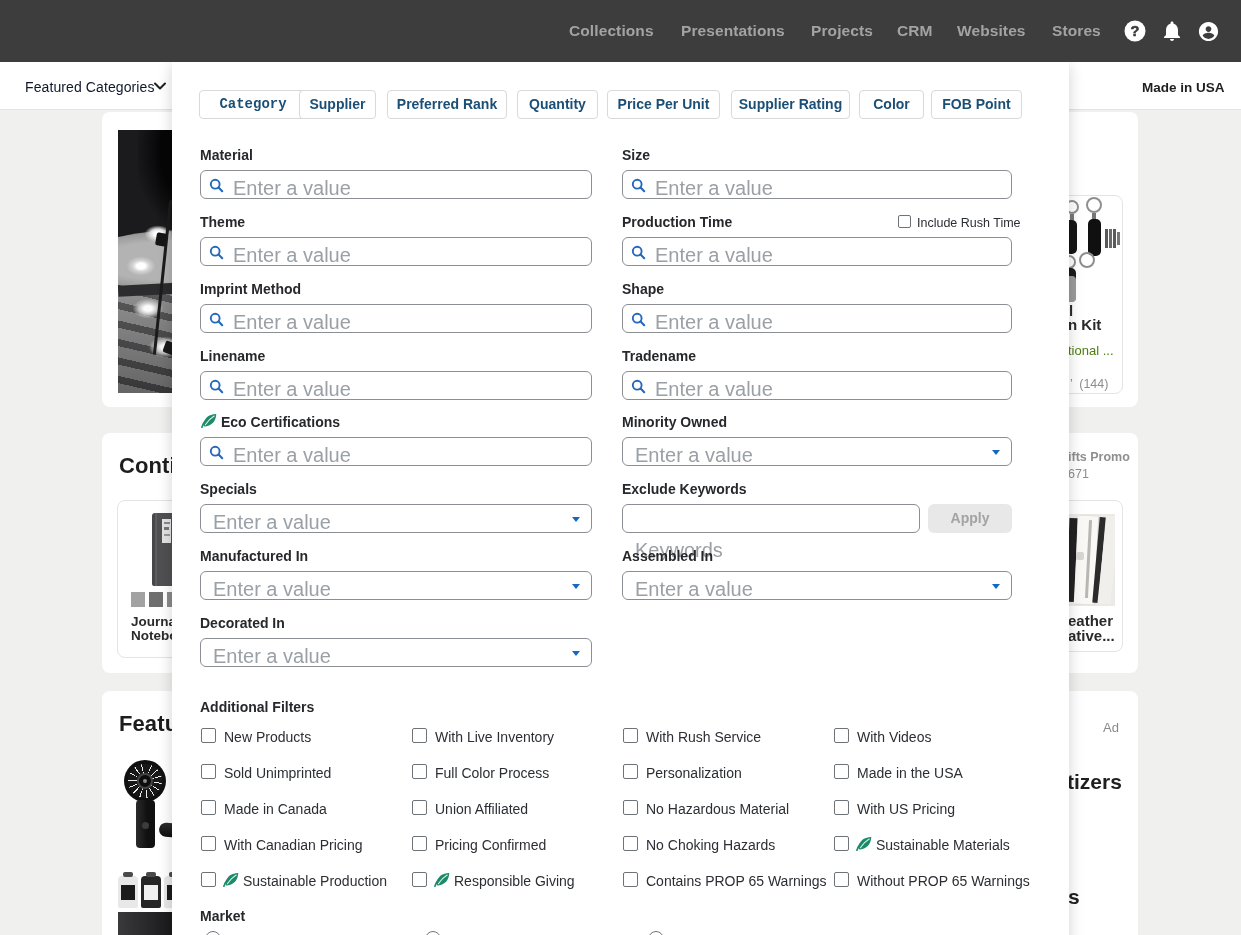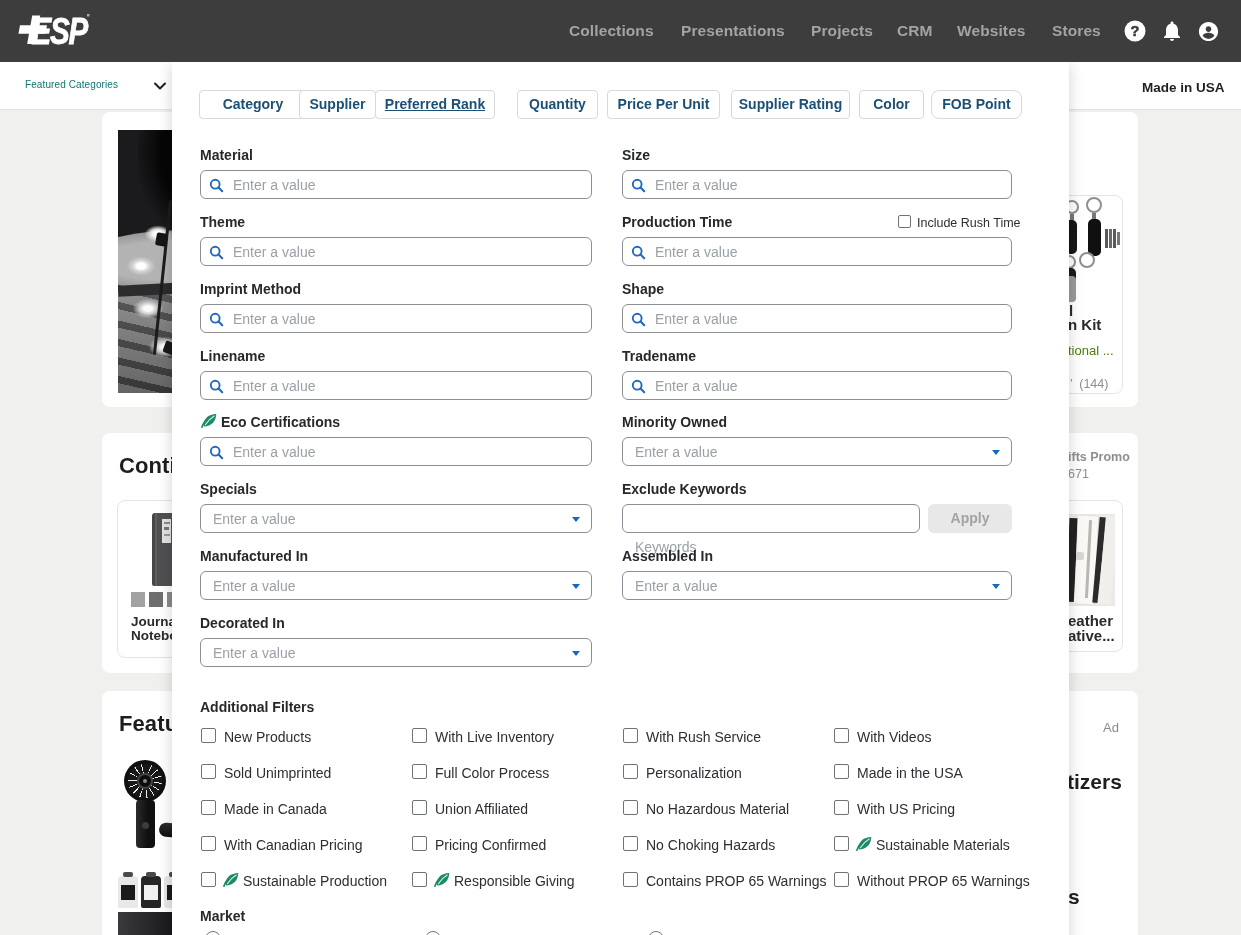--- a/index.html
+++ b/index.html
@@ -12,33 +12,33 @@
 #subbar { position:absolute; left:0; top:62px; width:1241px; height:48px; background:#fff; border-bottom:1px solid #e3e3e3; z-index:5; }
 .card { position:absolute; background:#fff; border-radius:8px; }
 .tile { position:absolute; background:#fff; border:1px solid #e4e4e4; border-radius:8px; }
 .h2 { position:absolute; font-size:22px; font-weight:700; color:#1d1d1d; letter-spacing:.1px; }
 #modal { position:absolute; left:172px; top:62px; width:897px; height:890px; background:#fff;
          box-shadow:0 3px 14px rgba(0,0,0,.18); z-index:10; }
 .pill { position:absolute; top:90px; height:29px; line-height:27px; border:1px solid #d9d9d9; border-radius:4px;
         text-align:center; font-size:14px; font-weight:700; color:#1b4f76; background:#fff; }
 .flabel { position:absolute; font-size:14px; font-weight:700; color:#26282b; white-space:nowrap; }
 .finput { position:absolute; height:29px; border:1px solid #8b8f94; border-radius:6px; background:#fff; }
-.ph { position:absolute; top:6px; font-size:14px; color:#9aa0a6; white-space:nowrap; }
+.ph { position:absolute; top:6px; font-size:20px; color:#9aa0a6; white-space:nowrap; }
 .sicon { position:absolute; left:8px; top:7px; }
 .caret { position:absolute; right:11px; top:12px; width:0; height:0;
          border-left:4.8px solid transparent; border-right:4.8px solid transparent; border-top:5.8px solid #1368c4; }
 .cb { position:absolute; width:15px; height:15px; border:1.5px solid #6e7378; border-radius:2px; background:#fff; }
 .cblab { position:absolute; font-size:14px; color:#2b2e33; white-space:nowrap; }
 .leafico { position:absolute; }
 </style>
 </head>
 <body>
 <div id="page">
 <div id="subbar"></div>
-<div class="abs" style="left:25px;top:79px;font-size:10px;font-weight:400;color:#0f766e;letter-spacing:.1px;z-index:6;">Featured Categories</div>
+<div class="abs" style="left:25px;top:79px;font-size:14px;font-weight:400;color:#0f172a;letter-spacing:.1px;z-index:6;">Featured Categories</div>
 <svg class="abs" style="left:153px;top:82px;z-index:6;" width="14" height="9" viewBox="0 0 14 9">
       <polyline points="2,1.5 7,6.5 12,1.5" fill="none" stroke="#1f1f1f" stroke-width="2" stroke-linecap="round" stroke-linejoin="round"></polyline>
     </svg>
 <div class="abs" style="left:1142px;top:80px;font-size:13.5px;font-weight:700;color:#1f1f1f;z-index:6;">Made in USA</div>
 <div id="bgpage" style="position:absolute;left:0;top:0;width:1241px;height:935px;">
       <div class="card" style="left:102px;top:112px;width:1030px;height:295px;"></div>
 <div class="abs" style="left:118px;top:130px;width:500px;height:263px;overflow:hidden;background:#1b1b1d;">
 <div style="position:absolute;left:20px;top:-25px;width:140px;height:135px;background:radial-gradient(ellipse at 55% 35%, #060607 0 50%, rgba(6,6,7,0) 75%);"></div>
 <div style="position:absolute;left:-40px;top:100px;width:220px;height:62px;border-radius:50%;background:radial-gradient(ellipse at 45% 50%, #b3b3b3 0 45%, #999 65%, rgba(80,80,82,0) 85%);"></div>
 <div style="position:absolute;left:0;top:156px;width:300px;height:107px;background:repeating-linear-gradient(193deg, #8f8f8f 0 11px, #3a3a3c 11px 18px);"></div>
@@ -135,28 +135,28 @@
 <div style="position:absolute;left:12px;top:38px;width:8px;height:8px;background:#d8d6d2;border-radius:2px;"></div>
 </div>
 <div class="abs" style="left:1068px;top:614px;font-size:15px;font-weight:700;color:#2a2a2a;line-height:14.5px;">eather<br>ative...</div>
 <div class="card" style="left:900px;top:691px;width:238px;height:400px;"></div>
 <div class="abs" style="left:1103px;top:720px;font-size:13px;color:#8a8a8a;">Ad</div>
 <div class="abs" style="left:1067px;top:770px;font-size:21px;font-weight:700;color:#1f1f1f;">tizers</div>
 <div class="abs" style="left:1068px;top:885px;font-size:21px;font-weight:700;color:#1f1f1f;">s</div>
     </div>
 <div id="modal"></div>
 <div id="modalcontent" style="position:absolute;left:0;top:0;width:1241px;height:935px;z-index:11;pointer-events:none;">
-      <div class="pill" style="left:199px;width:108px;">Category</div>
+      <div class="pill" style="left:199px;width:108px;font-family:Liberation Mono, monospace;">Category</div>
 <div class="pill" style="left:299px;width:77px;">Supplier</div>
-<div class="pill" style="left:375px;width:120px;text-decoration:underline;">Preferred Rank</div>
+<div class="pill" style="left:387px;width:120px;">Preferred Rank</div>
 <div class="pill" style="left:517px;width:81px;">Quantity</div>
 <div class="pill" style="left:607px;width:113px;">Price Per Unit</div>
 <div class="pill" style="left:731px;width:119px;">Supplier Rating</div>
 <div class="pill" style="left:859px;width:65px;">Color</div>
-<div class="pill" style="left:931px;width:91px;border-radius:8px;">FOB Point</div>
+<div class="pill" style="left:931px;width:91px;">FOB Point</div>
 <div class="flabel" style="left:200px;top:147px;">Material</div>
 <div class="finput" style="left:200px;top:170px;width:392px;">
         <svg class="sicon" width="16" height="16" viewBox="0 0 16 16">
           <circle cx="6.2" cy="6.2" r="4.4" fill="none" stroke="#2268bd" stroke-width="1.9"></circle>
           <line x1="9.6" y1="9.6" x2="13.2" y2="13.2" stroke="#2268bd" stroke-width="2.1" stroke-linecap="round"></line>
         </svg>
         <div class="ph" style="left:32px;">Enter a value</div>
       </div>
 <div class="flabel" style="left:622px;top:147px;">Size</div>
 <div class="finput" style="left:622px;top:170px;width:390px;">
@@ -314,34 +314,20 @@
 <div class="cb" style="left:623px;top:872px;"></div>
 <div class="cblab" style="left:646px;top:873px;">Contains PROP 65 Warnings</div>
 <div class="cb" style="left:834px;top:872px;"></div>
 <div class="cblab" style="left:857px;top:873px;">Without PROP 65 Warnings</div>
 <div class="flabel" style="left:200px;top:908px;">Market</div>
 <div class="abs" style="left:205px;top:931px;width:16px;height:16px;border:1.5px solid #70757a;border-radius:50%;background:#fff;"></div>
 <div class="abs" style="left:425px;top:931px;width:16px;height:16px;border:1.5px solid #70757a;border-radius:50%;background:#fff;"></div>
 <div class="abs" style="left:648px;top:931px;width:16px;height:16px;border:1.5px solid #70757a;border-radius:50%;background:#fff;"></div>
     </div>
 <div id="header">
-<div id="logo" style="position:absolute;left:0;top:11px;width:170px;height:40px;">
-<svg width="170" height="40" viewBox="0 0 170 40">
-<g fill="#fff">
-<g transform="skewX(-10)">
-<rect x="33" y="4.5" width="8" height="28.5"></rect>
-<rect x="22.5" y="14.2" width="27" height="8.6"></rect>
-</g>
-<g transform="translate(31.5,32.5) scale(0.80,1)">
-<text x="0" y="0" font-family="Liberation Sans, sans-serif" font-weight="bold" font-style="italic" font-size="37" letter-spacing="-1.5" stroke="#fff" stroke-width="0.8">ESP</text>
-</g>
-<rect x="87" y="3" width="2.5" height="2.5" fill="#aaa"></rect>
-</g>
-</svg>
-</div>
 <div class="navitem" style="left:569px;">Collections</div>
 <div class="navitem" style="left:681px;">Presentations</div>
 <div class="navitem" style="left:811px;">Projects</div>
 <div class="navitem" style="left:897px;">CRM</div>
 <div class="navitem" style="left:957px;">Websites</div>
 <div class="navitem" style="left:1052px;">Stores</div>
 <svg style="position:absolute;left:1124px;top:20px;" width="22" height="22" viewBox="0 0 22 22">
 <circle cx="11" cy="11" r="10.5" fill="#fff"></circle>
 <text x="11" y="16.2" text-anchor="middle" font-family="Liberation Sans, sans-serif" font-weight="bold" font-size="14.5" fill="#3d3d3e" stroke="#3d3d3e" stroke-width="0.55">?</text>
 </svg>

